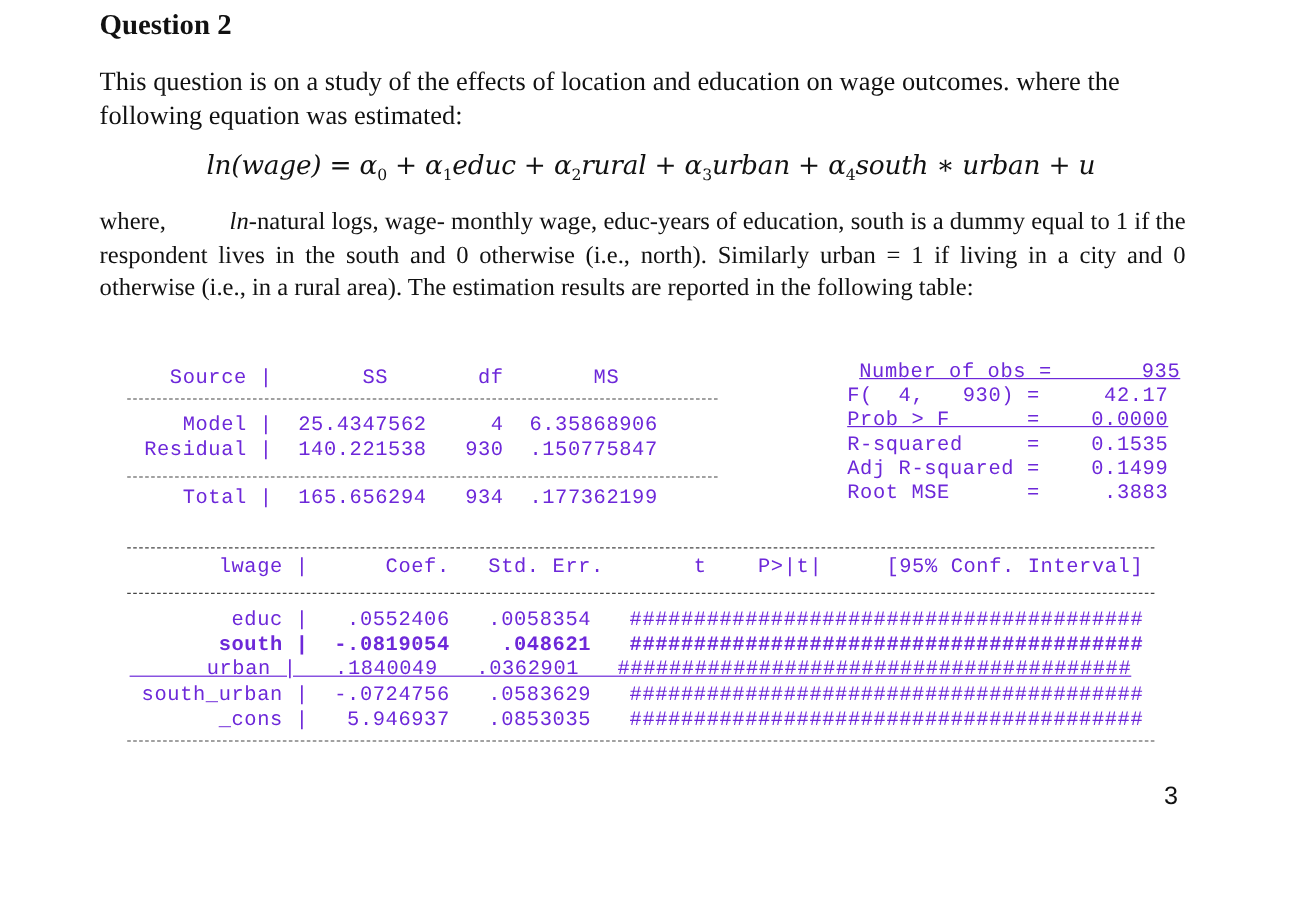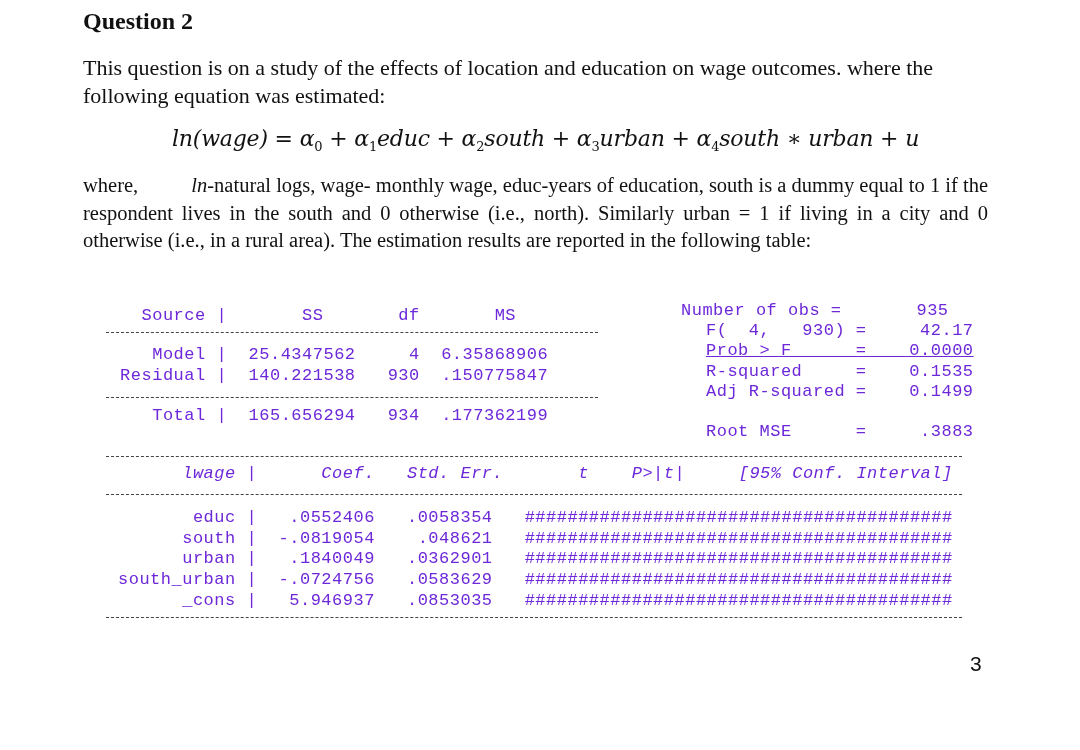--- a/index.html
+++ b/index.html
@@ -16,47 +16,47 @@
   .dash { position:absolute; height:0; border-top:1.5px dashed #444; }
   #page-number { position:absolute; left:970px; top:652px; font-size:21px; font-family:"Liberation Sans","DejaVu Sans",sans-serif; }
 </style>
 </head>
 <body>
 
 <div id="title" class="serif">Question 2</div>
 
 <div id="intro" class="serif">This question is on a study of the effects of location and education on wage outcomes. where the following equation was estimated:</div>
 
-<div id="equation"><span>ln(wage) = </span><span>α</span><sub>0</sub><span> + α</span><sub>1</sub><span>educ + α</span><sub>2</sub><span>south + α</span><sub>3</sub><span>urban + α</span><sub>4</sub><span>south ∗ urban + u</span></div>
+<div id="equation"><span>ln(wage) = </span><span>α</span><sub>0</sub><span> + α</span><sub>1</sub><span>educ + α</span><sub>2</sub><span>rural + α</span><sub>3</sub><span>urban + α</span><sub>4</sub><span>south ∗ urban + u</span></div>
 
 <div id="desc" class="serif"><span>where, </span><span class="it">ln</span><span>-natural logs, wage- monthly wage, educ-years of education, south is a dummy equal to 1 if the respondent lives in the south and 0 otherwise (i.e., north). Similarly urban = 1 if living in a city and 0 otherwise (i.e., in a rural area). The estimation results are reported in the following table:</span></div>
 
 <div>
   <div class="mline mono" style="left:88px;top:306px;">     Source |       SS       df       MS</div>
   <div class="dash" style="left:106px;top:332px;width:492px;"></div>
   <div class="mline mono" style="left:88px;top:345px;">      Model |  25.4347562     4  6.35868906</div>
   <div class="mline mono" style="left:88px;top:366px;">   Residual |  140.221538   930  .150775847</div>
   <div class="dash" style="left:106px;top:397px;width:492px;"></div>
   <div class="mline mono" style="left:88px;top:406px;">      Total |  165.656294   934  .177362199</div>
 </div>
 
 <div>
-  <div class="mline mono" style="left:681px;top:301px;">Number of obs =       935</div>
+  <div class="mline mono" style="left:716px;top:301px;text-decoration:underline;">Number of obs =       935</div>
   <div class="mline mono" style="left:706px;top:321px;">F(  4,   930) =     42.17</div>
   <div class="mline mono" style="left:706px;top:341px;text-decoration:underline;">Prob &gt; F      =    0.0000</div>
   <div class="mline mono" style="left:706px;top:362px;">R-squared     =    0.1535</div>
   <div class="mline mono" style="left:706px;top:382px;">Adj R-squared =    0.1499</div>
-  <div class="mline mono" style="left:706px;top:402px;margin-top:20px;">Root MSE      =     .3883</div>
+  <div class="mline mono" style="left:706px;top:402px;">Root MSE      =     .3883</div>
 </div>
 
 <div>
   <div class="dash" style="left:106px;top:456px;width:856px;"></div>
-  <div class="mline mono" style="left:118px;top:464px;font-style:italic;">      lwage |      Coef.   Std. Err.       t    P&gt;|t|     [95% Conf. Interval]</div>
+  <div class="mline mono" style="left:118px;top:464px;">      lwage |      Coef.   Std. Err.       t    P&gt;|t|     [95% Conf. Interval]</div>
   <div class="dash" style="left:106px;top:494px;width:856px;"></div>
   <div class="mline mono" style="left:118px;top:508px;">       educ |   .0552406   .0058354   ########################################</div>
-  <div class="mline mono" style="left:118px;top:529px;">      south |  -.0819054    .048621   ########################################</div>
-  <div class="mline mono" style="left:118px;top:549px;">      urban |   .1840049   .0362901   ########################################</div>
+  <div class="mline mono" style="left:118px;top:529px;font-weight:bold;">      south |  -.0819054    .048621   ########################################</div>
+  <div class="mline mono" style="left:108px;top:549px;text-decoration:underline;">      urban |   .1840049   .0362901   ########################################</div>
   <div class="mline mono" style="left:118px;top:570px;">south_urban |  -.0724756   .0583629   ########################################</div>
   <div class="mline mono" style="left:118px;top:591px;">      _cons |   5.946937   .0853035   ########################################</div>
   <div class="dash" style="left:106px;top:617px;width:856px;"></div>
 </div>
 
 <div id="page-number">3</div>
 
 </body></html>

